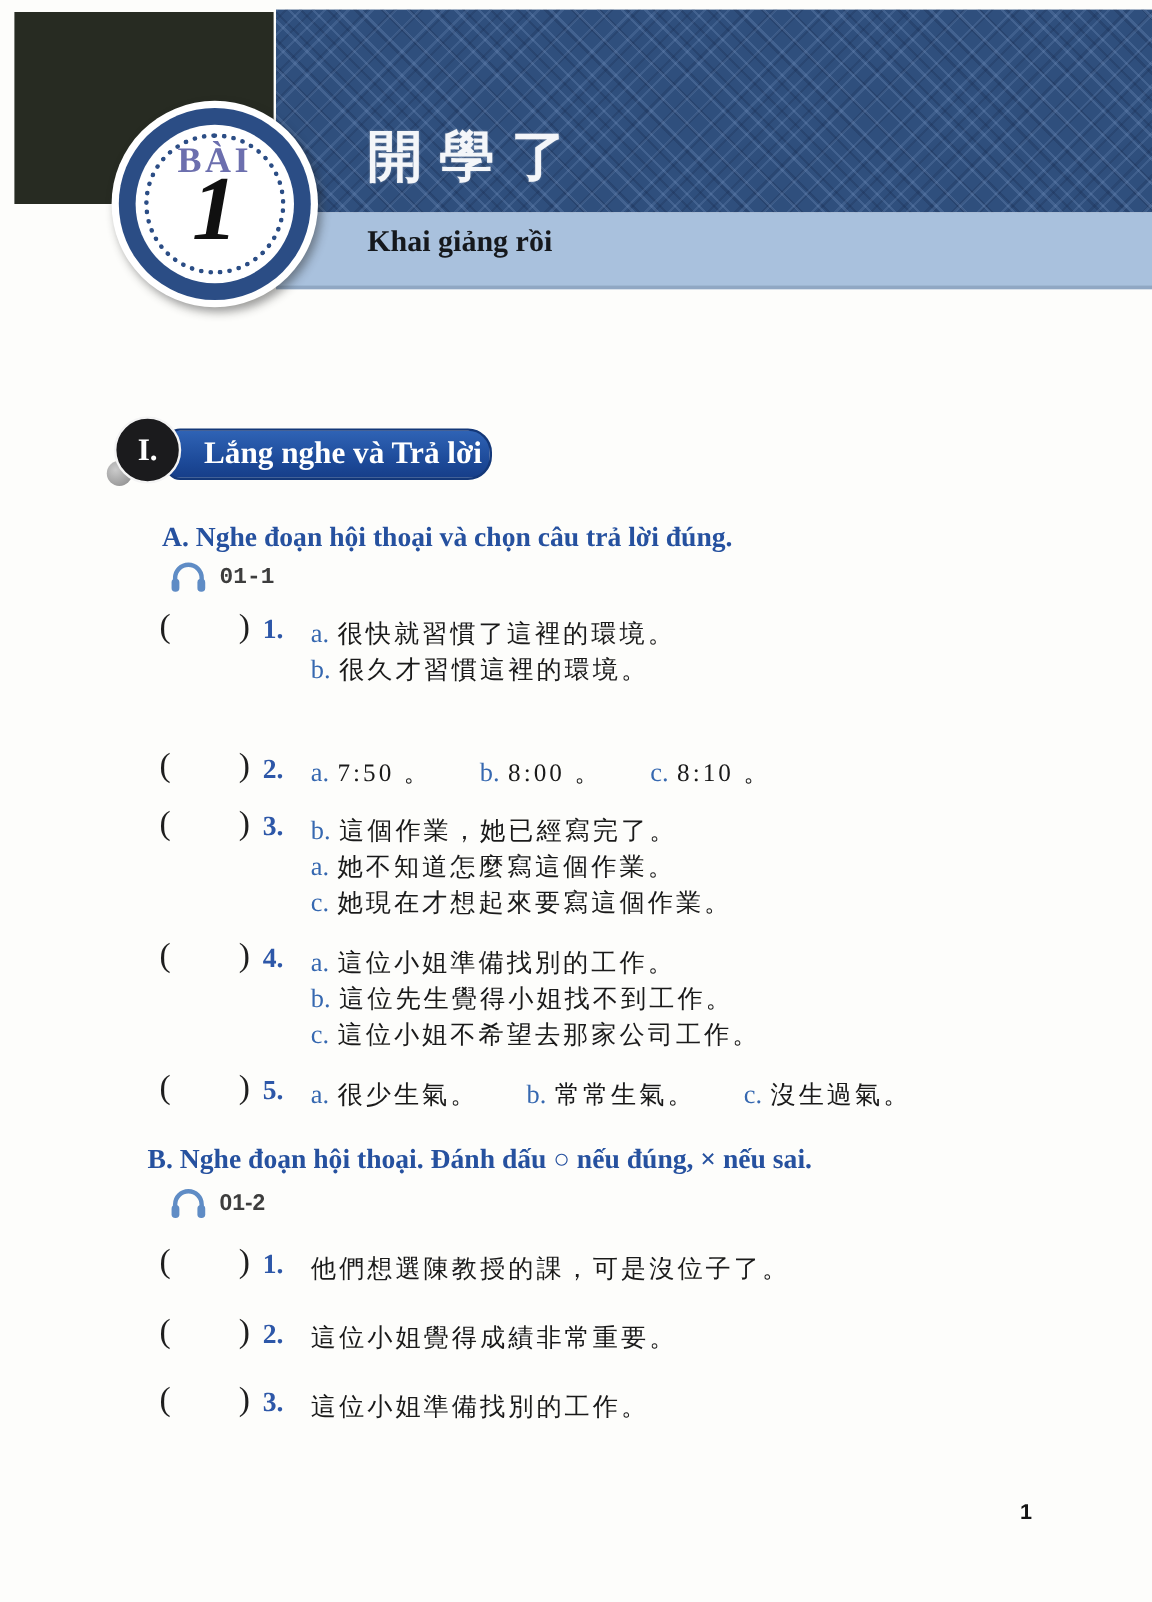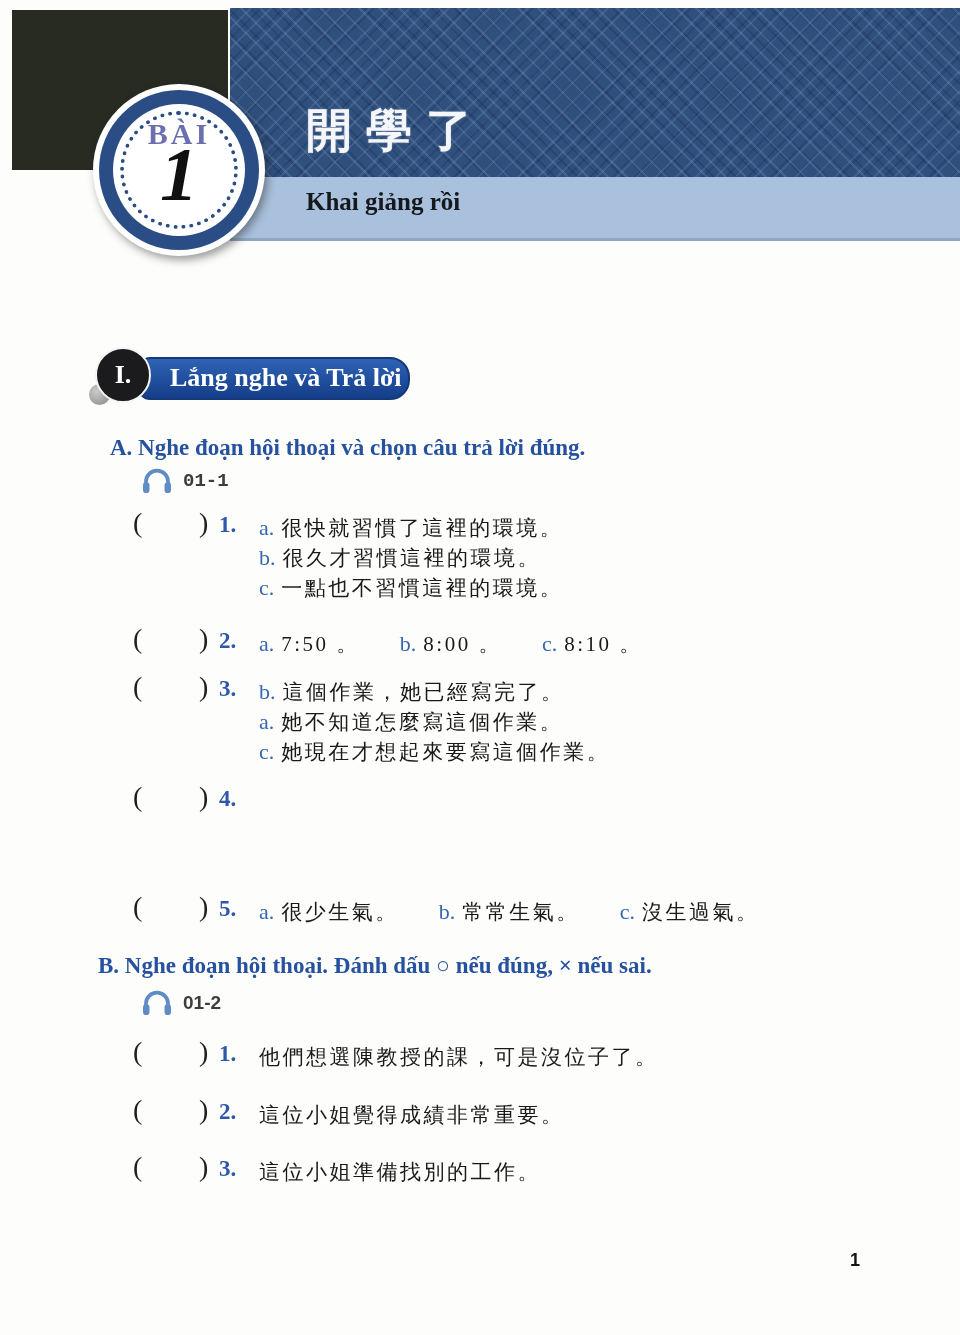--- a/index.html
+++ b/index.html
@@ -53,21 +53,21 @@
     white-space:nowrap;
   }
   .sec-circle{
     left:95px;top:347px;width:56px;height:56px;border-radius:50%;
     background:#1b1b1d;border:2px solid #f4f4f4;box-sizing:border-box;
     display:flex;align-items:center;justify-content:center;
     color:#fff;font-size:26px;font-weight:bold;
   }
 
   
-  .part-heading{font-size:23px;font-weight:bold;color:#26519f;white-space:nowrap;}
+  .part-heading{font-size:23px;font-weight:bold;color:#26519f;white-space:nowrap;margin-left:25px;}
   .audio-label{font-family:"Liberation Sans","DejaVu Sans",sans-serif;
     font-weight:700;font-size:19px;color:#3d3d3d;}
 
   
   .q{position:absolute;left:133px;white-space:nowrap;}
   .q .po,.q .pc{position:absolute;top:-2px;font-size:28px;color:#1e1e1e;}
   .q .po{left:0;}
   .q .pc{left:66px;}
   .q .num{position:absolute;left:86px;top:3px;font-size:23px;font-weight:bold;color:#2d57a8;}
   .q .lines{margin-left:126px;}
@@ -115,21 +115,20 @@
 </span>
 <div class="abs audio-label" style="left:183px;top:470px;font-family:Liberation Mono, monospace;">01-1</div>
 
 <div class="q" style="top:509px;">
   <span class="po">(</span>
   <span class="pc">)</span>
   <span class="num">1.</span>
   <div class="lines">
     <div class="line"><span class="letter">a.</span><span class="ctext">很快就習慣了這裡的環境。</span></div>
     <div class="line"><span class="letter">b.</span><span class="ctext">很久才習慣這裡的環境。</span></div>
-    <div class="line"><span class="letter">c.</span><span class="ctext">一點也不習慣這裡的環境。</span></div>
   </div>
 </div>
 
 <div class="q" style="top:625px;">
   <span class="po">(</span>
   <span class="pc">)</span>
   <span class="num">2.</span>
   <div class="lines">
     <div class="line">
       <span class="inline-opt"><span class="letter">a.</span><span class="ctext">7:50 。</span></span>
@@ -147,20 +146,25 @@
     <div class="line"><span class="letter">b.</span><span class="ctext">這個作業，她已經寫完了。</span></div>
     <div class="line"><span class="letter">a.</span><span class="ctext">她不知道怎麼寫這個作業。</span></div>
     <div class="line"><span class="letter">c.</span><span class="ctext">她現在才想起來要寫這個作業。</span></div>
   </div>
 </div>
 
 <div class="q" style="top:783px;">
   <span class="po">(</span>
   <span class="pc">)</span>
   <span class="num">4.</span>
+  <div class="lines">
+    <div class="line"><span class="letter">a.</span><span class="ctext">這位小姐準備找別的工作。</span></div>
+    <div class="line"><span class="letter">b.</span><span class="ctext">這位先生覺得小姐找不到工作。</span></div>
+    <div class="line"><span class="letter">c.</span><span class="ctext">這位小姐不希望去那家公司工作。</span></div>
+  </div>
 </div>
 
 <div class="q" style="top:893px;">
   <span class="po">(</span>
   <span class="pc">)</span>
   <span class="num">5.</span>
   <div class="lines">
     <div class="line">
       <span class="inline-opt"><span class="letter">a.</span><span class="ctext">很少生氣。</span></span>
       <span class="inline-opt"><span class="letter">b.</span><span class="ctext">常常生氣。</span></span>

